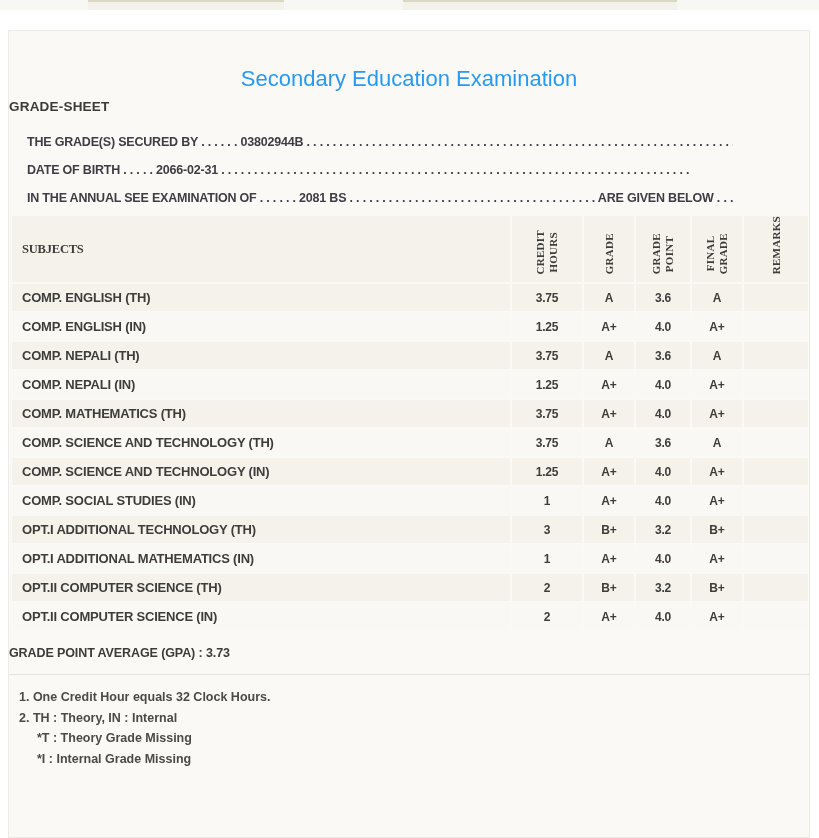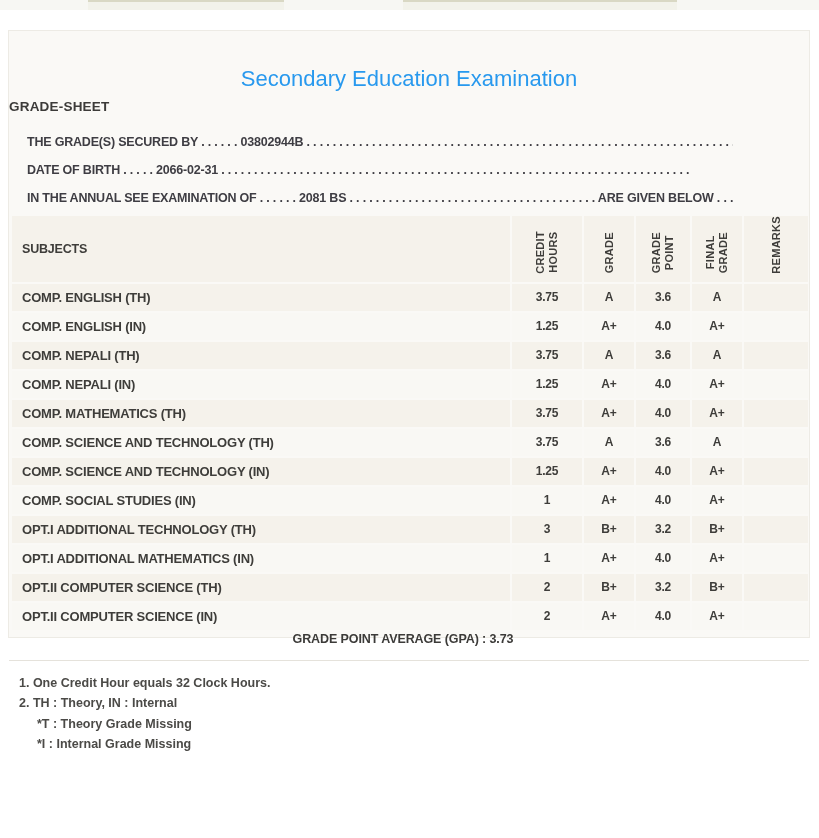--- a/index.html
+++ b/index.html
@@ -7,49 +7,49 @@
               font-family:"Liberation Sans", sans-serif; }
 
   
   .top-strip { position:relative; height:10px; background:#f7f7f3; }
   .input-remnant { position:absolute; top:0; height:10px; background:#f2f2ea;
                    border-top:2px solid #d9d8c4; }
   .input-remnant.r1 { left:88px;  width:196px; }
   .input-remnant.r2 { left:403px; width:274px; }
 
   
-  .panel { margin:20px 8px 0 8px; width:802px; height:608px;
+  .panel { margin:20px 8px 0 8px; width:802px; height:808px;
            border:1px solid #edebe5; background:#faf9f6; }
 
   .title { margin-top:36px; text-align:center; font-size:22px; font-weight:400;
            color:#2899ee; line-height:24px; }
   .subtitle { margin-top:8px; font-size:13.5px; font-weight:bold;
               color:#3c3b39; line-height:15px; letter-spacing:0.2px; }
 
   .info { margin:14px 0 0 18px; }
   .info-line { width:706px; line-height:28px; font-size:12.5px; font-weight:bold;
                color:#3e3d43; letter-spacing:-0.2px; white-space:nowrap; overflow:hidden; }
 
   table.grades { margin:2px 0 0 1px; width:800px; border-collapse:separate;
                  border-spacing:2px; table-layout:fixed; }
   col.c-credit { width:70px; } col.c-grade { width:50px; } col.c-gpoint { width:54px; }
   col.c-final { width:50px; } col.c-remarks { width:64px; }
   .grades th, .grades td { font-weight:bold; color:#3e3d3a; }
   .grades thead th { height:50px; background:#f5f2eb; vertical-align:bottom;
-                     text-align:center; padding-bottom:4px; }
+                     text-align:center; padding-bottom:4px;font-family:Liberation Serif, serif; }
   .grades thead th.c-sub { vertical-align:middle; text-align:left; padding:0 0 0 10px;
                            font-size:12.5px; letter-spacing:-0.2px; }
   .vhead { display:inline-block; writing-mode:vertical-rl; transform:rotate(180deg);
            white-space:pre-line; font-size:11px; line-height:1.15; letter-spacing:0.3px; }
   .grades tbody td { height:27px; font-size:12px; text-align:center; letter-spacing:-0.2px; }
   .grades tbody td.c-sub { text-align:left; padding-left:10px; font-size:13px; }
   .grades tbody tr:nth-child(odd) td { background:#f5f2eb; }
   .grades tbody tr:nth-child(even) td { background:#f9f8f4; }
 
-  .gpa { text-align:center; padding-right:12px; font-size:12.5px;
+  .gpa { margin-top:14px; text-align:left; padding-right:12px; font-size:12.5px;
          font-weight:bold; color:#3c3b39; letter-spacing:-0.1px; }
 
   .divider { margin-top:14px; border-top:1px solid #e5e2db; }
 
   .footnotes { margin:12px 10px 0 10px; }
   .fn { font-size:12.5px; font-weight:bold; color:#4b4a47; line-height:20.5px; }
   .fn.indent { margin-left:18px; }
 </style>
 </head>
 <body>

